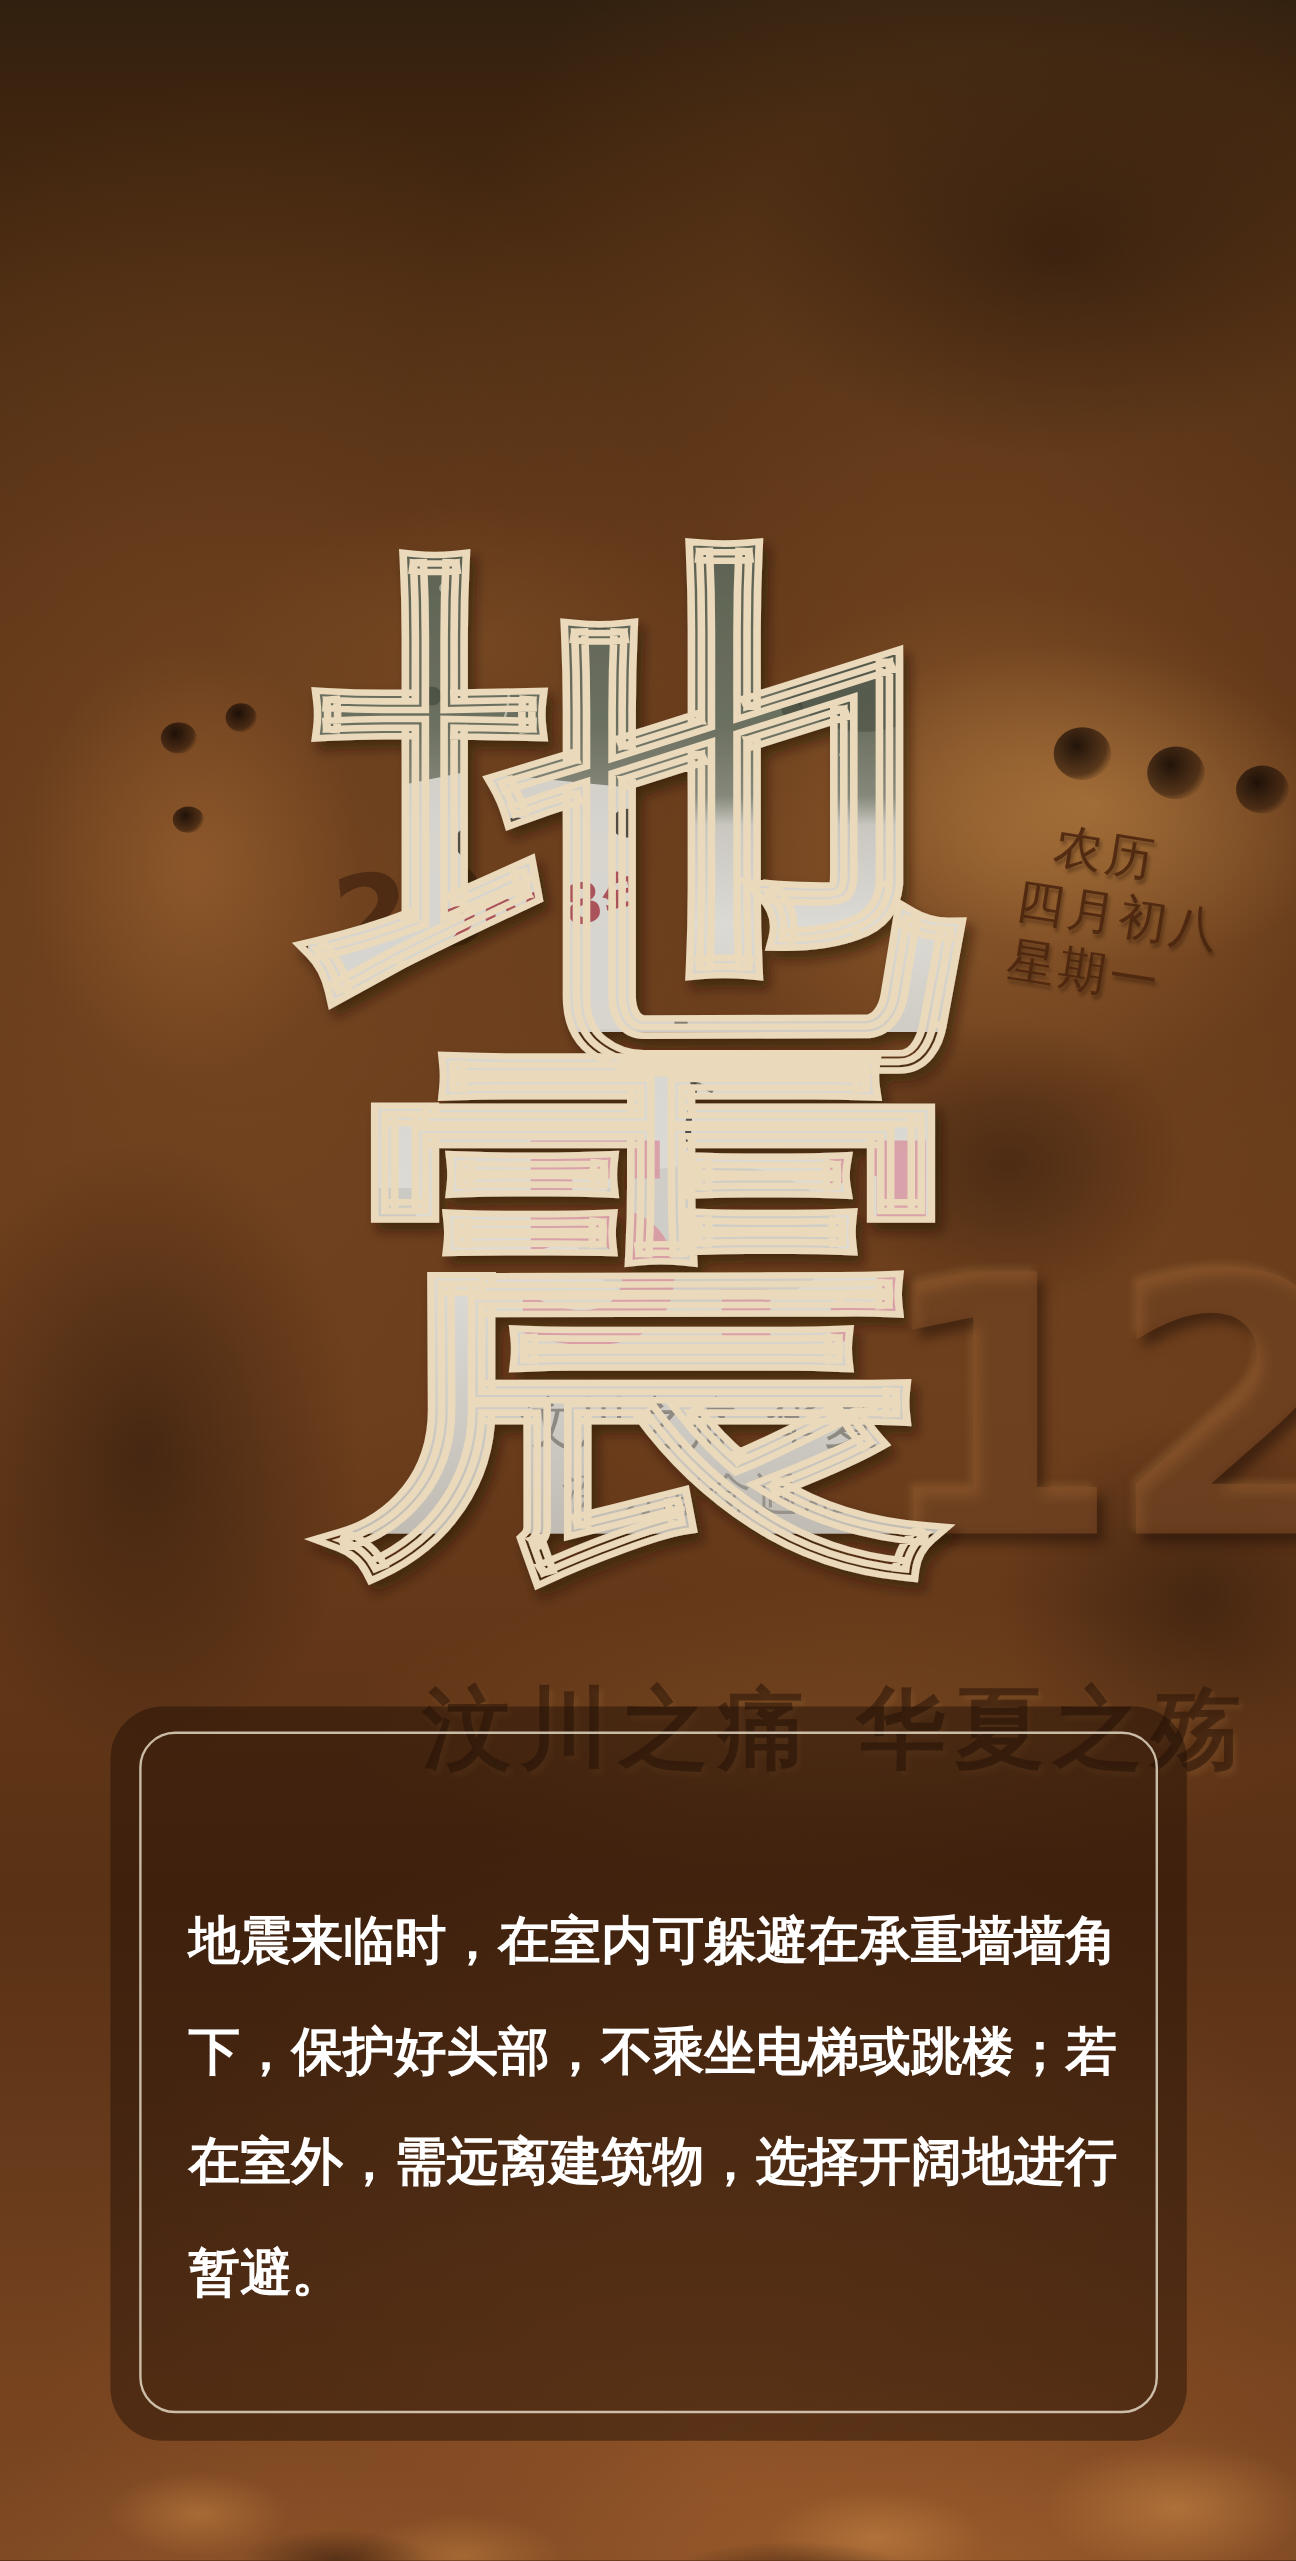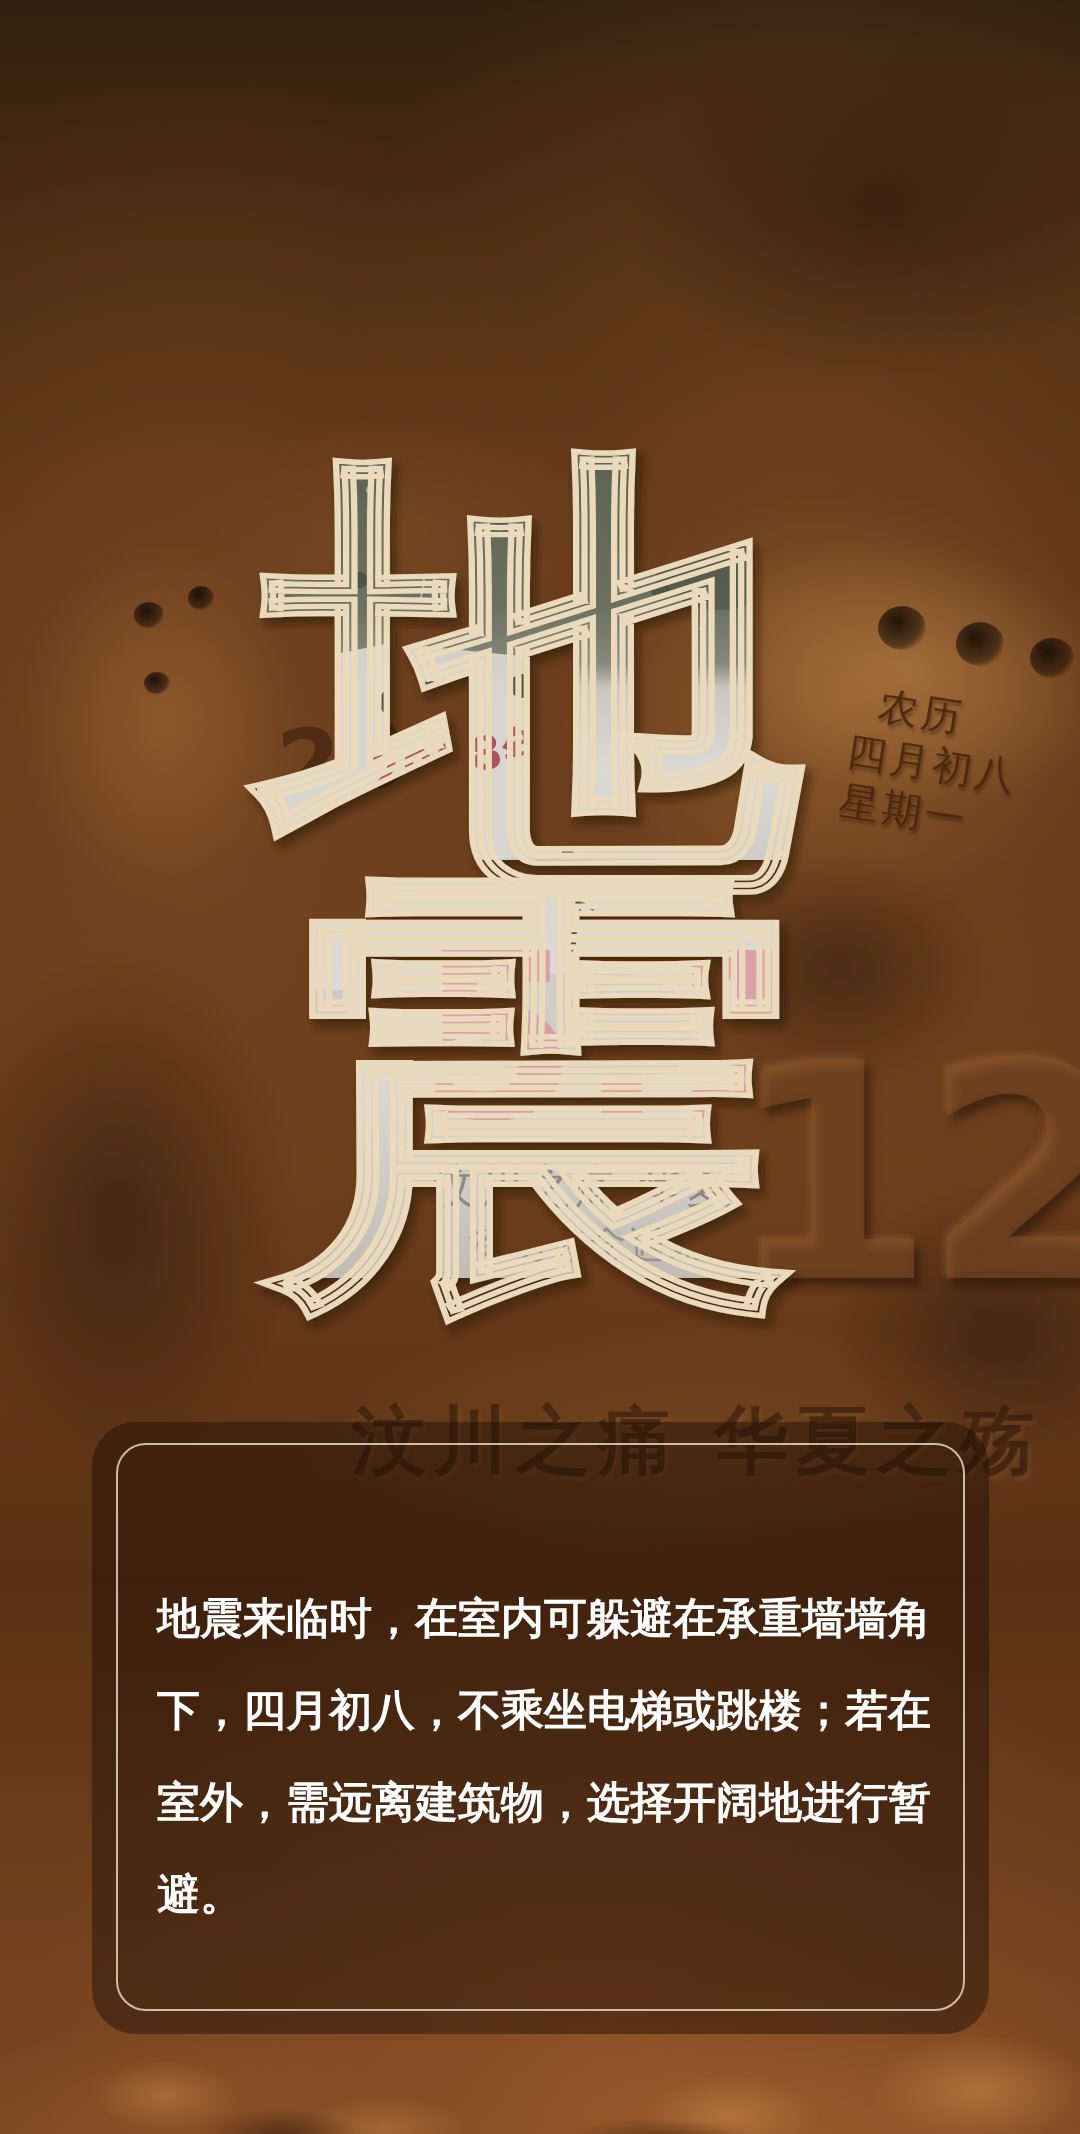--- a/index.html
+++ b/index.html
@@ -168,15 +168,15 @@
         <g transform="scale(1 0.84)">
           <text x="293" y="483" font-size="545" font-weight="900" text-anchor="middle" textLength="533" lengthAdjust="spacingAndGlyphs" vector-effect="non-scaling-stroke">地</text>
           <text x="293" y="980" font-size="545" font-weight="900" text-anchor="middle" textLength="533" lengthAdjust="spacingAndGlyphs" vector-effect="non-scaling-stroke">震</text>
         </g>
       </g>
     </g>
   </svg>
 
   <div class="boxshadow"></div>
   <div class="boxborder"></div>
-  <div class="boxtext">地震来临时，在室内可躲避在承重墙墙角下，四月初八，不乘坐电梯或跳楼；若在室外，需远离建筑物，选择开阔地进行暂避。</div>
+  <div class="boxtext">地震来临时，在室内可躲避在承重墙墙角下，保护好头部，不乘坐电梯或跳楼；若在室外，需远离建筑物，选择开阔地进行暂避。</div>
 
 </div>
 
 </body></html>

